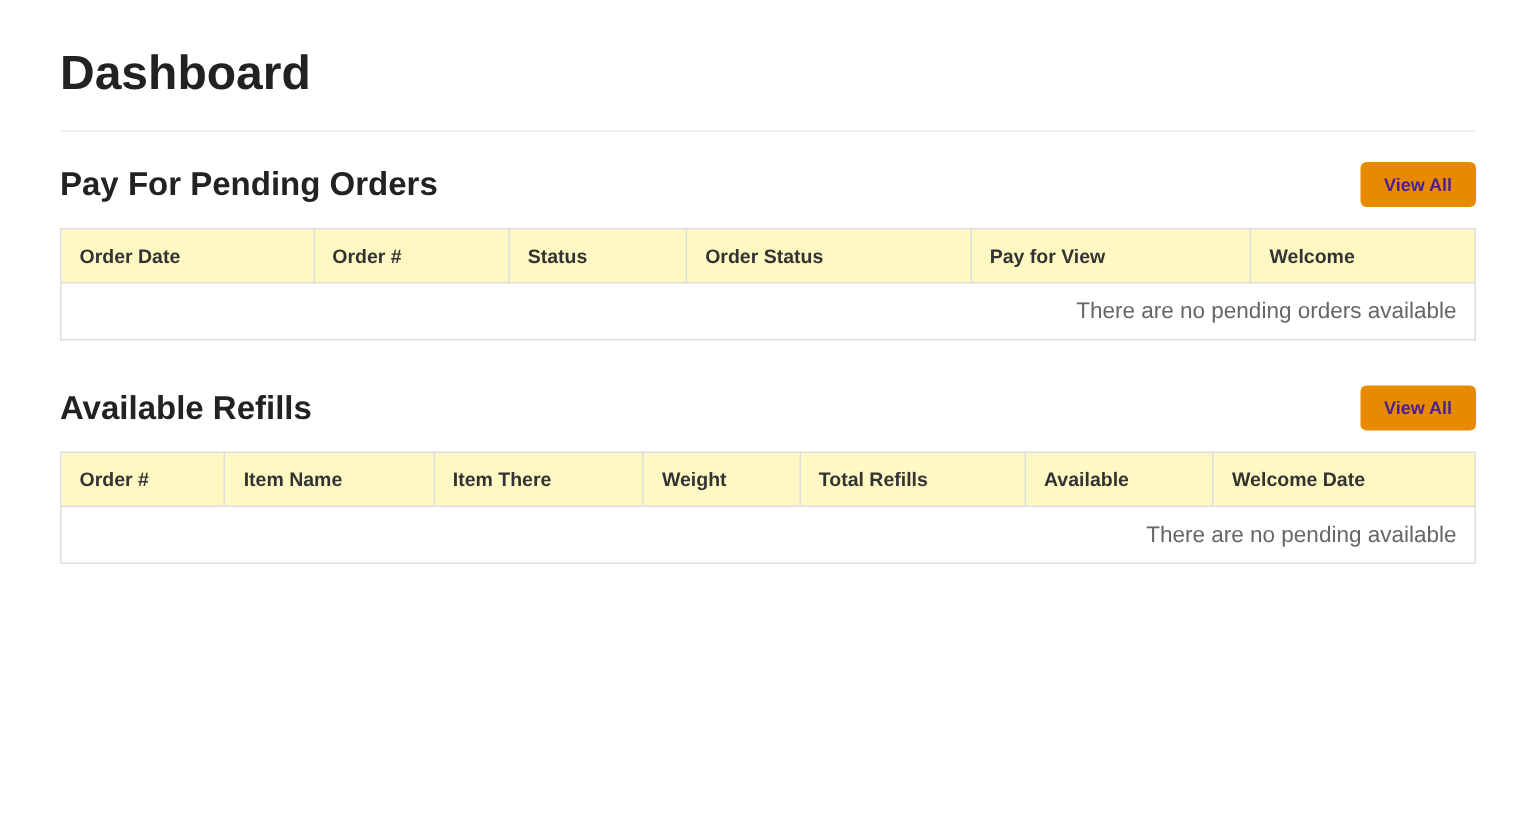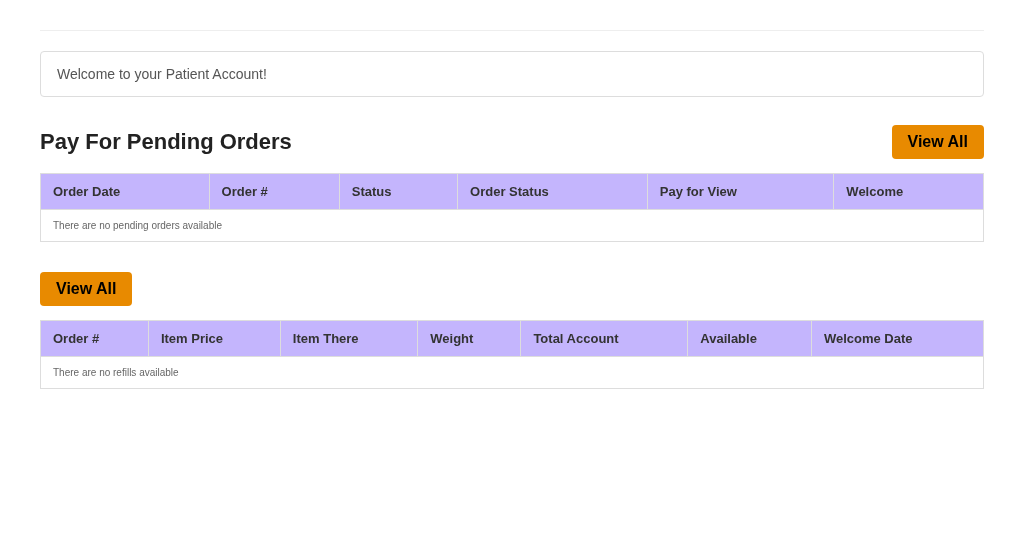--- a/index.html
+++ b/index.html
@@ -45,77 +45,75 @@
     }
 
     .section-title {
       font-size: 22px;
       font-weight: bold;
       color: #222;
     }
 
     .view-all-btn {
       background-color: #e88a00;
-      color: #000000;
+      color: #4c1d95;
       border: none;
       padding: 8px 16px;
       border-radius: 4px;
       cursor: pointer;
-      font-size: 16px;
+      font-size: 12px;
       font-weight: bold;
     }
 
     .data-table {
       width: 100%;
       border-collapse: collapse;
       margin-bottom: 30px;
       border: 1px solid #ddd;
     }
 
     .data-table th {
-      background-color: #c4b5fd;
+      background-color: #fef9c3;
       border: 1px solid #ddd;
       padding: 10px 12px;
       text-align: left;
       font-weight: bold;
       font-size: 13px;
       color: #333;
     }
 
     .data-table td {
       border: 1px solid #ddd;
       padding: 10px 12px;
       text-align: center;
       font-size: 13px;
       color: #555;
     }
 
     .empty-row td {
-      text-align: left;
+      text-align: right;
       color: #666;
-      font-size: 10px;
+      font-size: 15px;
     }
 
     hr {
       border: none;
       border-top: 1px solid #eee;
       margin-bottom: 20px;
     }
   </style>
 </head>
 <body>
 
 <div class="page-container">
 
+  <h1 class="page-title">Dashboard</h1>
 
   <hr>
 
-  <div class="welcome-box">
-    <span>Welcome to your Patient Account!</span>
-  </div>
 
   <div class="section-header">
     <h2 class="section-title">Pay For Pending Orders</h2>
     <button class="view-all-btn">View All</button>
   </div>
 
   <table class="data-table">
     <thead>
       <tr>
         <th>Order Date</th>
@@ -127,35 +125,36 @@
       </tr>
     </thead>
     <tbody>
       <tr class="empty-row">
         <td colspan="6">There are no pending orders available</td>
       </tr>
     </tbody>
   </table>
 
   <div class="section-header">
+    <h2 class="section-title">Available Refills</h2>
     <button class="view-all-btn">View All</button>
   </div>
 
   <table class="data-table">
     <thead>
       <tr>
         <th>Order #</th>
-        <th>Item Price</th>
+        <th>Item Name</th>
         <th>Item There</th>
         <th>Weight</th>
-        <th>Total Account</th>
+        <th>Total Refills</th>
         <th>Available</th>
         <th>Welcome Date</th>
       </tr>
     </thead>
     <tbody>
       <tr class="empty-row">
-        <td colspan="7">There are no refills available</td>
+        <td colspan="7">There are no pending available</td>
       </tr>
     </tbody>
   </table>
 
 </div>
 
 </body></html>

